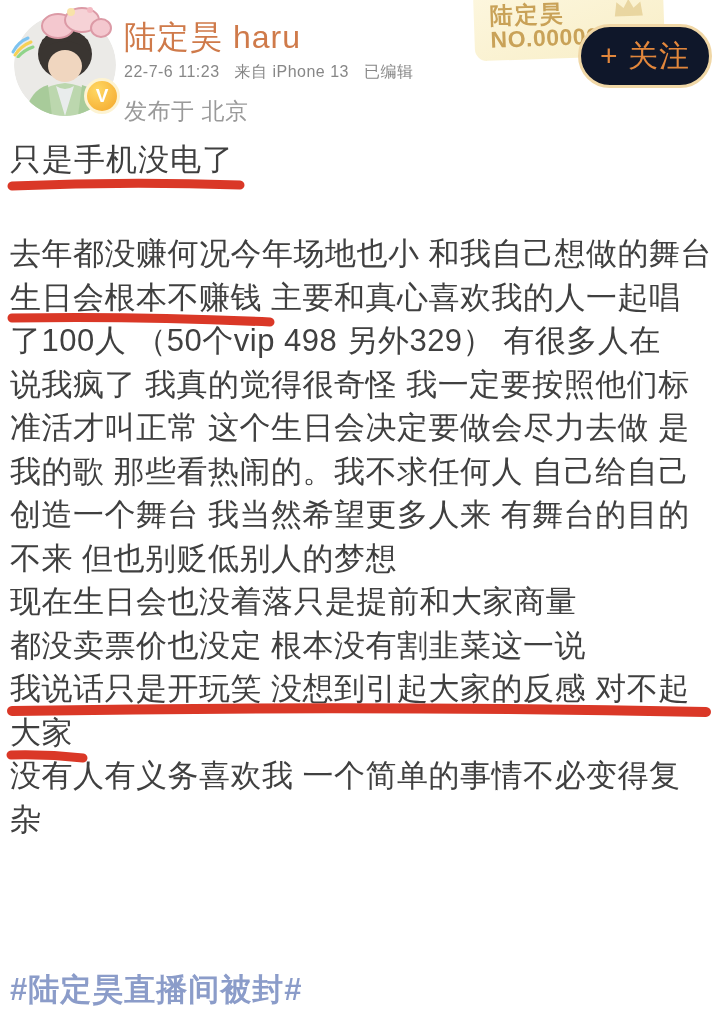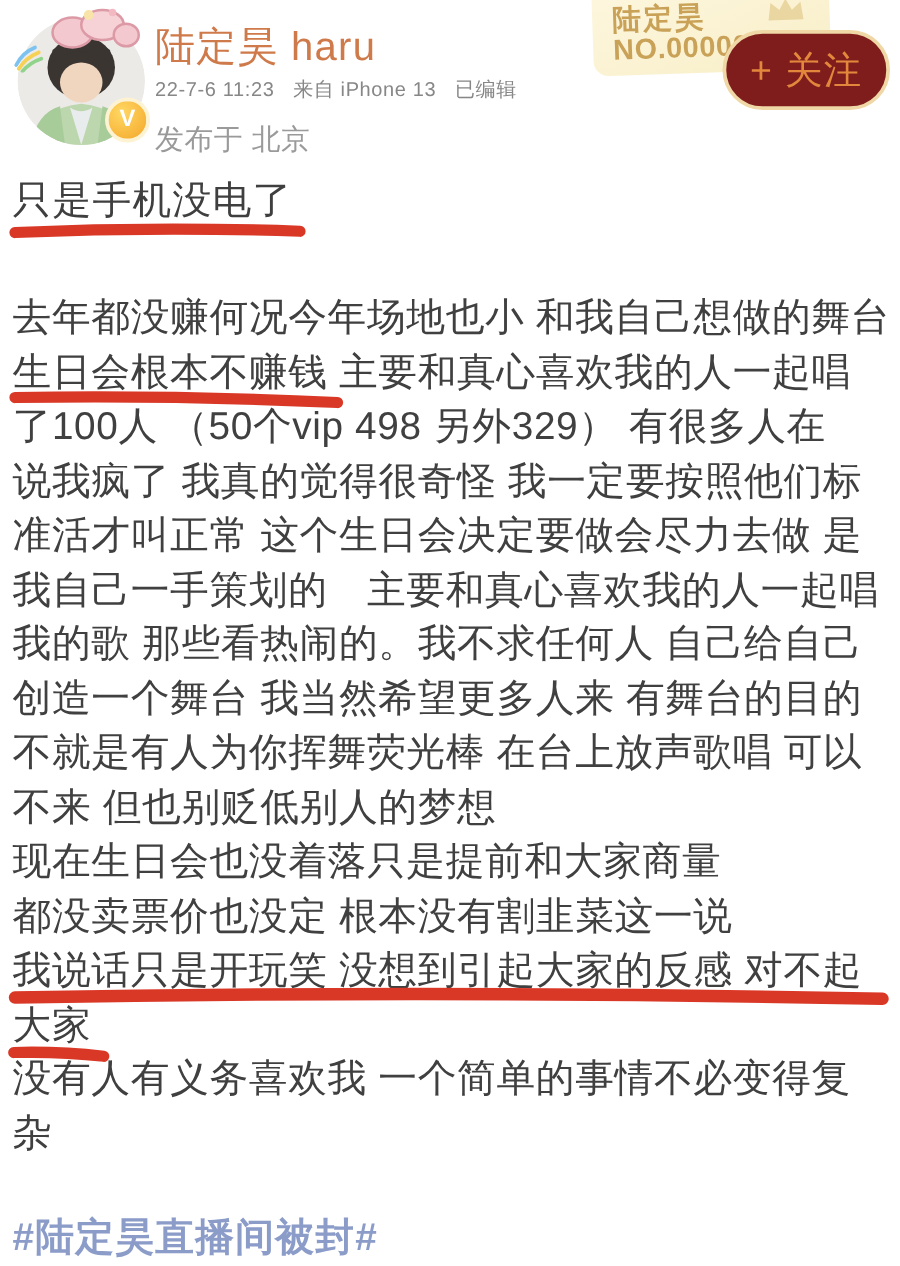--- a/index.html
+++ b/index.html
@@ -34,21 +34,21 @@
     position:absolute;right:56px;top:-14px;width:190px;height:72px;
     background:linear-gradient(160deg,#fdf7df 0%,#f8eec7 100%);
     border-radius:12px;transform:rotate(-2deg);
     z-index:1;
   }
   .vip-card .l1{position:absolute;left:16px;top:12px;font-size:23px;font-weight:bold;color:#c9a258;letter-spacing:2px;}
   .vip-card .l2{position:absolute;left:16px;top:38px;font-size:23px;font-weight:bold;color:#c9a258;letter-spacing:0.5px;}
   .vip-crown{position:absolute;right:18px;top:12px;opacity:0.55;}
   .follow-btn{
     position:absolute;right:8px;top:24px;width:134px;height:64px;
-    background:#7f1d1d;border:3px solid #f0d7a6;border-radius:33px;
+    background:#0f172a;border:3px solid #f0d7a6;border-radius:33px;
     box-sizing:border-box;display:flex;align-items:center;justify-content:center;
     font-size:30px;color:#e2873c;z-index:2;letter-spacing:1px;
     cursor:pointer;
   }
   
   .title-line{
     position:absolute;left:10px;top:138px;height:44px;line-height:44px;
     font-size:31px;color:#3f3f3f;white-space:nowrap;letter-spacing:1px;
   }
   .body-lines{position:absolute;left:10px;top:232px;width:704px;}
@@ -140,24 +140,22 @@
   <div class="body-lines">
     <div class="line"><span>去年都没赚何况今年场地也小 和我自己想做的舞台</span></div>
     <div class="line"><span>生日会根本不赚钱 主要和真心喜欢我的人一起唱</span>
       <svg class="u-stroke" width="270" height="16" viewBox="0 0 270 16">
         <path d="M6 6 Q135 4 264 10" stroke="#da3827" stroke-width="9" fill="none" stroke-linecap="round"></path>
       </svg>
     </div>
     <div class="line"><span>了100人 （50个vip 498 另外329） 有很多人在</span></div>
     <div class="line"><span>说我疯了 我真的觉得很奇怪 我一定要按照他们标</span></div>
     <div class="line"><span>准活才叫正常 这个生日会决定要做会尽力去做 是</span></div>
-    <div class="line"><span>我自己一手策划的　主要和真心喜欢我的人一起唱</span></div>
     <div class="line"><span>我的歌 那些看热闹的。我不求任何人 自己给自己</span></div>
     <div class="line"><span>创造一个舞台 我当然希望更多人来 有舞台的目的</span></div>
-    <div class="line"><span>不就是有人为你挥舞荧光棒 在台上放声歌唱 可以</span></div>
     <div class="line"><span>不来 但也别贬低别人的梦想</span></div>
     <div class="line"><span>现在生日会也没着落只是提前和大家商量</span></div>
     <div class="line"><span>都没卖票价也没定 根本没有割韭菜这一说</span></div>
     <div class="line"><span>我说话只是开玩笑 没想到引起大家的反感 对不起</span>
       <svg class="u-stroke" width="706" height="18" viewBox="0 0 706 18">
         <path d="M6 9 Q353 3 700 10" stroke="#da3827" stroke-width="10" fill="none" stroke-linecap="round"></path>
       </svg>
     </div>
     <div class="line"><span>大家</span>
       <svg class="u-stroke" width="82" height="14" viewBox="0 0 82 14">

